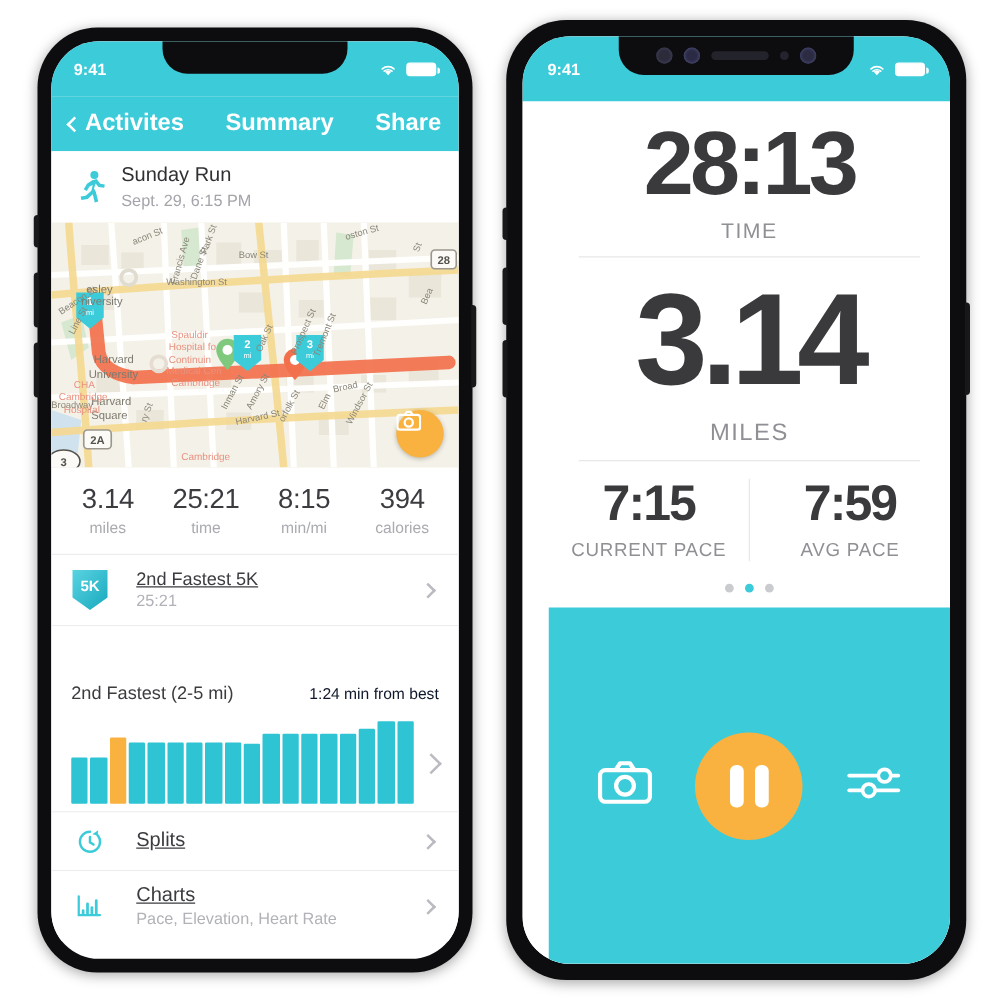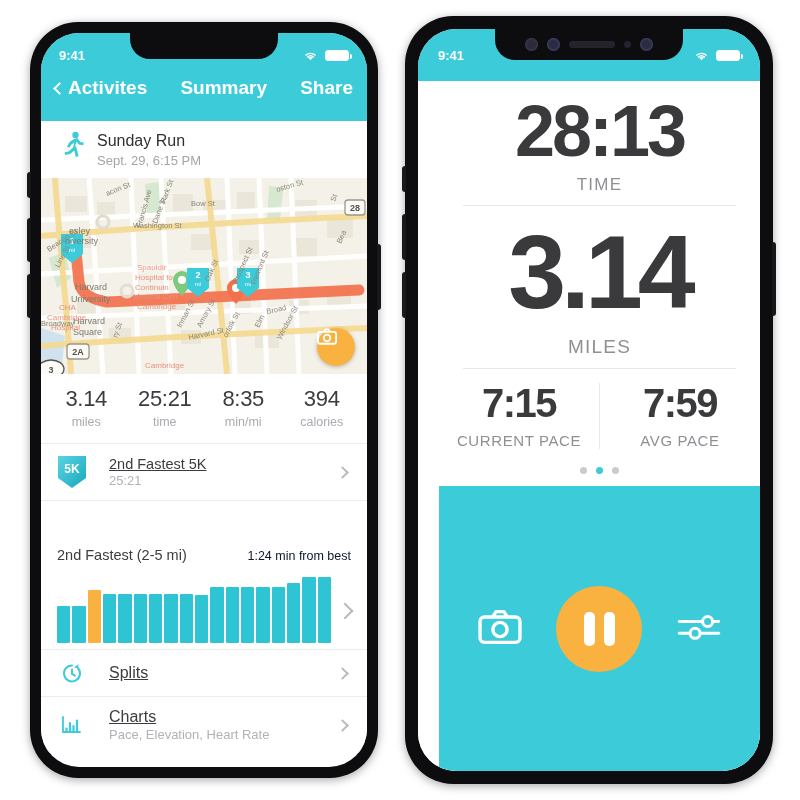--- a/index.html
+++ b/index.html
@@ -76,33 +76,33 @@
   .cam { width: 13px; height: 13px; border-radius: 50%; background: #22222c; }
   .cam.c1 { background: #2b2b3a; box-shadow: inset 0 0 3px #4a4a6a; }
   .cam.c2 { background: #2a2a44; box-shadow: inset 0 0 3px #5c5c8f; }
   .cam.c3 { width: 7px; height: 7px; background: #24242e; }
   .cam.c4 { background: #2b2b42; box-shadow: inset 0 0 3px #56568a; }
   .speaker { width: 46px; height: 7px; border-radius: 4px; background: #23232b; }
 
   
   .navbar {
     height: 44px; background: var(--teal);
-    display: flex; align-items: flex-start; justify-content: space-between;
+    display: flex; align-items: center; justify-content: space-between;
     padding: 0 14px; color: #fff;
   }
   .nav-back { display: flex; align-items: center; gap: 4px; font-size: 19px; font-weight: 600; }
   .chev-l {
     width: 9px; height: 9px; border-left: 2.4px solid #fff; border-bottom: 2.4px solid #fff;
     transform: rotate(45deg); display: inline-block;
   }
   .nav-title { font-size: 19px; font-weight: 600; }
   .nav-share { font-size: 19px; font-weight: 600; }
 
   .run-head {
-    display: flex; align-items: flex-start; gap: 12px;
+    display: flex; align-items: center; gap: 12px;
     padding: 10px 16px 10px 18px; background: #fff;
   }
   .runner { width: 26px; height: 28px; flex: none; }
   .run-title { font-size: 16px; color: #2f3034; font-weight: 400; line-height: 1.25; }
   .run-sub  { font-size: 13px; color: #a3a5aa; margin-top: 2px; }
 
   
   .map {
     position: relative; height: 196px; overflow: hidden;
     background: #f2efe6;
@@ -386,21 +386,21 @@
       <div class="stats">
         <div class="stat">
           <div class="stat-v">3.14</div>
           <div class="stat-l">miles</div>
         </div>
         <div class="stat">
           <div class="stat-v">25:21</div>
           <div class="stat-l">time</div>
         </div>
         <div class="stat">
-          <div class="stat-v">8:35</div>
+          <div class="stat-v">8:15</div>
           <div class="stat-l">min/mi</div>
         </div>
         <div class="stat">
           <div class="stat-v">394</div>
           <div class="stat-l">calories</div>
         </div>
       </div>
 
       <div class="row">
         <svg class="badge5k" viewBox="0 0 30 34">

